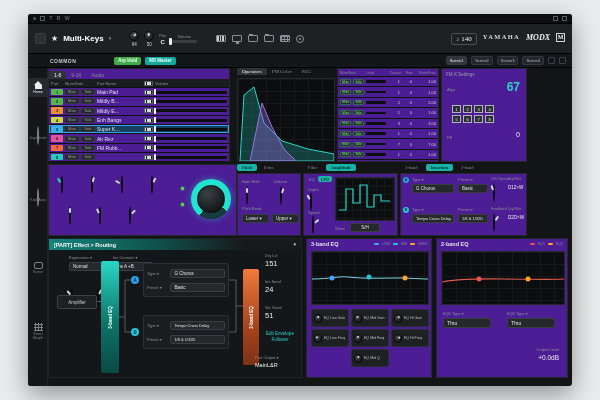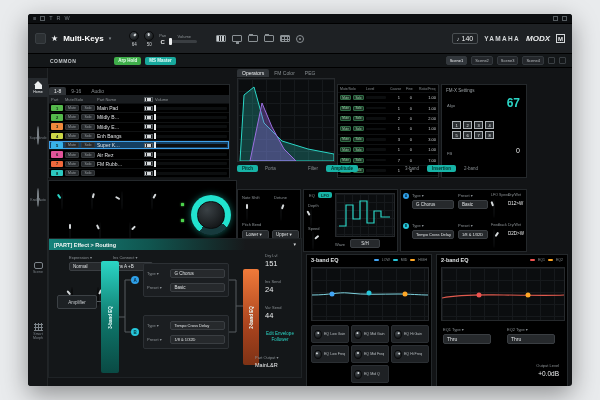--- a/index.html
+++ b/index.html
@@ -1,20 +1,20 @@
 <!DOCTYPE html>
 <html><head>
 <meta charset="utf-8">
 <style>
   * { margin:0; padding:0; box-sizing:border-box; }
   html,body { width:600px; height:400px; }
   body { background:#e9ebed; font-family:"Liberation Sans",sans-serif; position:relative; overflow:hidden; }
   .window { position:absolute; left:28px; top:14px; width:544px; height:372px; background:#121416; border-radius:3px; box-shadow:0 8px 26px rgba(0,0,0,.4); overflow:hidden; }
   .a { position:absolute; }
-  .flex { display:flex; align-items:center; }
+  .flex { display:flex; align-items:flex-start;font-family:Liberation Serif, serif; }
 
   
   .t35{font-size:3.5px;color:#868d91;} .t4{font-size:4px;color:#8b9195;} .t45{font-size:4.5px;color:#9aa0a4;}
   .t5{font-size:5px;color:#c3c8cb;} .t55{font-size:5.5px;color:#dfe2e4;} .w{color:#eceeef;} .teal{color:#2bd6c6;}
   .bold{font-weight:bold;} .nowrap{white-space:nowrap;overflow:hidden;text-overflow:ellipsis;}
 
   
   .menubar { left:0; top:0; width:544px; height:10px; background:#0c0e10; display:flex; align-items:center; gap:4px; padding:0 5px; border-bottom:1px solid #000; }
   .mi { font-size:5.5px; color:#7d848a; line-height:1; }
   .msq { width:5px; height:5px; border:1px solid #565c60; }
@@ -68,21 +68,21 @@
   .ic-home::after { content:""; position:absolute; left:0; top:0; border-left:4.5px solid transparent; border-right:4.5px solid transparent; border-bottom:4px solid var(--ic); }
   .ic-knob { border:1.5px solid var(--ic); border-radius:50%; width:8px; height:8px; margin:0 auto; }
   .ic-scene { border:1px solid var(--ic); border-radius:2px; width:9px; height:7px; margin:1px auto 0; }
   .ic-morph { width:9px; height:8px; margin:0 auto; background-image:radial-gradient(var(--ic) 1px, transparent 1.2px); background-size:3px 3px; }
 
   
   .tab { padding:1px 5px; font-size:5px; color:#878d91; border-radius:2px 2px 0 0; }
   .tab.active { background:#2f3337; color:#eceeef; }
   .tab.tealpill { background:#17b3a6; color:#04312c; font-weight:bold; border-radius:2px; }
   .vbox { background:#26292c; border:1px solid #3a3e42; border-radius:2px; color:#dfe2e4; display:flex; align-items:center; padding:0 3px; font-size:4.5px; }
-  .panel { background:#000000; border:1px solid #24282b;margin-top:16px; }
+  .panel { background:#4c1d95; border:1px solid #24282b; }
   .gridbg { background-color:#0b0d0f; background-image:linear-gradient(#16191c 1px,transparent 1px),linear-gradient(90deg,#16191c 1px,transparent 1px); background-size:14px 12px; border:1px solid #26292c; }
 
   
   .ptabs { display:flex; height:10px; align-items:flex-end; }
   .phead { display:flex; align-items:center; gap:2px; padding:0 2px; height:9px; background:#1a1d20; border-bottom:1px solid #0e1012; }
   .prow { display:flex; align-items:center; gap:2px; padding:0 2px; height:9.3px; border-bottom:1px solid #101213; }
   .prow.selected { background:#153f61; box-shadow:inset 0 0 0 1px #3fa0e8; }
   .pbadge { width:12px; height:6.5px; border-radius:1px; font-size:4px; font-weight:bold; color:#10221a; display:flex; align-items:center; justify-content:center; }
   .pbtn { width:14px; height:6px; background:#26292c; border:1px solid #34383b; border-radius:1px; font-size:3.5px; color:#9ba1a5; display:flex; align-items:center; justify-content:center; }
   .pname { font-size:5px; color:#dfe2e4; width:45px; }
@@ -538,21 +538,21 @@
       <path d="M0,19 H7 M0,71 H7 M7,19 V71 M7,45 H14" stroke="#565c60" stroke-width="1" fill="none"></path>
     </svg>
     <div class="a vertblock blk-eq2" style="left:194px;top:30px;width:16px;height:96px">
         <span>2-band EQ</span>
       </div>
     <span class="a t4" style="left:216px;top:14px">Dry Lvl</span>
     <span class="a w" style="left:216px;top:20px;font-size:7.5px">151</span>
     <span class="a t4" style="left:216px;top:40px">Ins Send</span>
     <span class="a w" style="left:216px;top:46px;font-size:7.5px">24</span>
     <span class="a t4" style="left:216px;top:66px">Var Send</span>
-    <span class="a w" style="left:216px;top:72px;font-size:7.5px">44</span>
+    <span class="a w" style="left:216px;top:72px;font-size:7.5px">51</span>
     <span class="a envbtn" style="left:210px;top:92px;width:42px">Edit Envelope Follower</span>
     <span class="a t4" style="left:206px;top:116px">Part Output ▾</span>
     <span class="a w" style="left:206px;top:123px;font-size:5.5px">MainL&amp;R</span>
   </div>
 
   <div class="a panel" style="left:278px;top:224px;width:126px;height:140px">
     <div class="eqhead">
       <span class="t55 bold">3-band EQ</span>
       <span style="margin-left: auto; background: rgb(66, 165, 245);" class="legbar"></span>
       <span class="t35">LOW</span>

